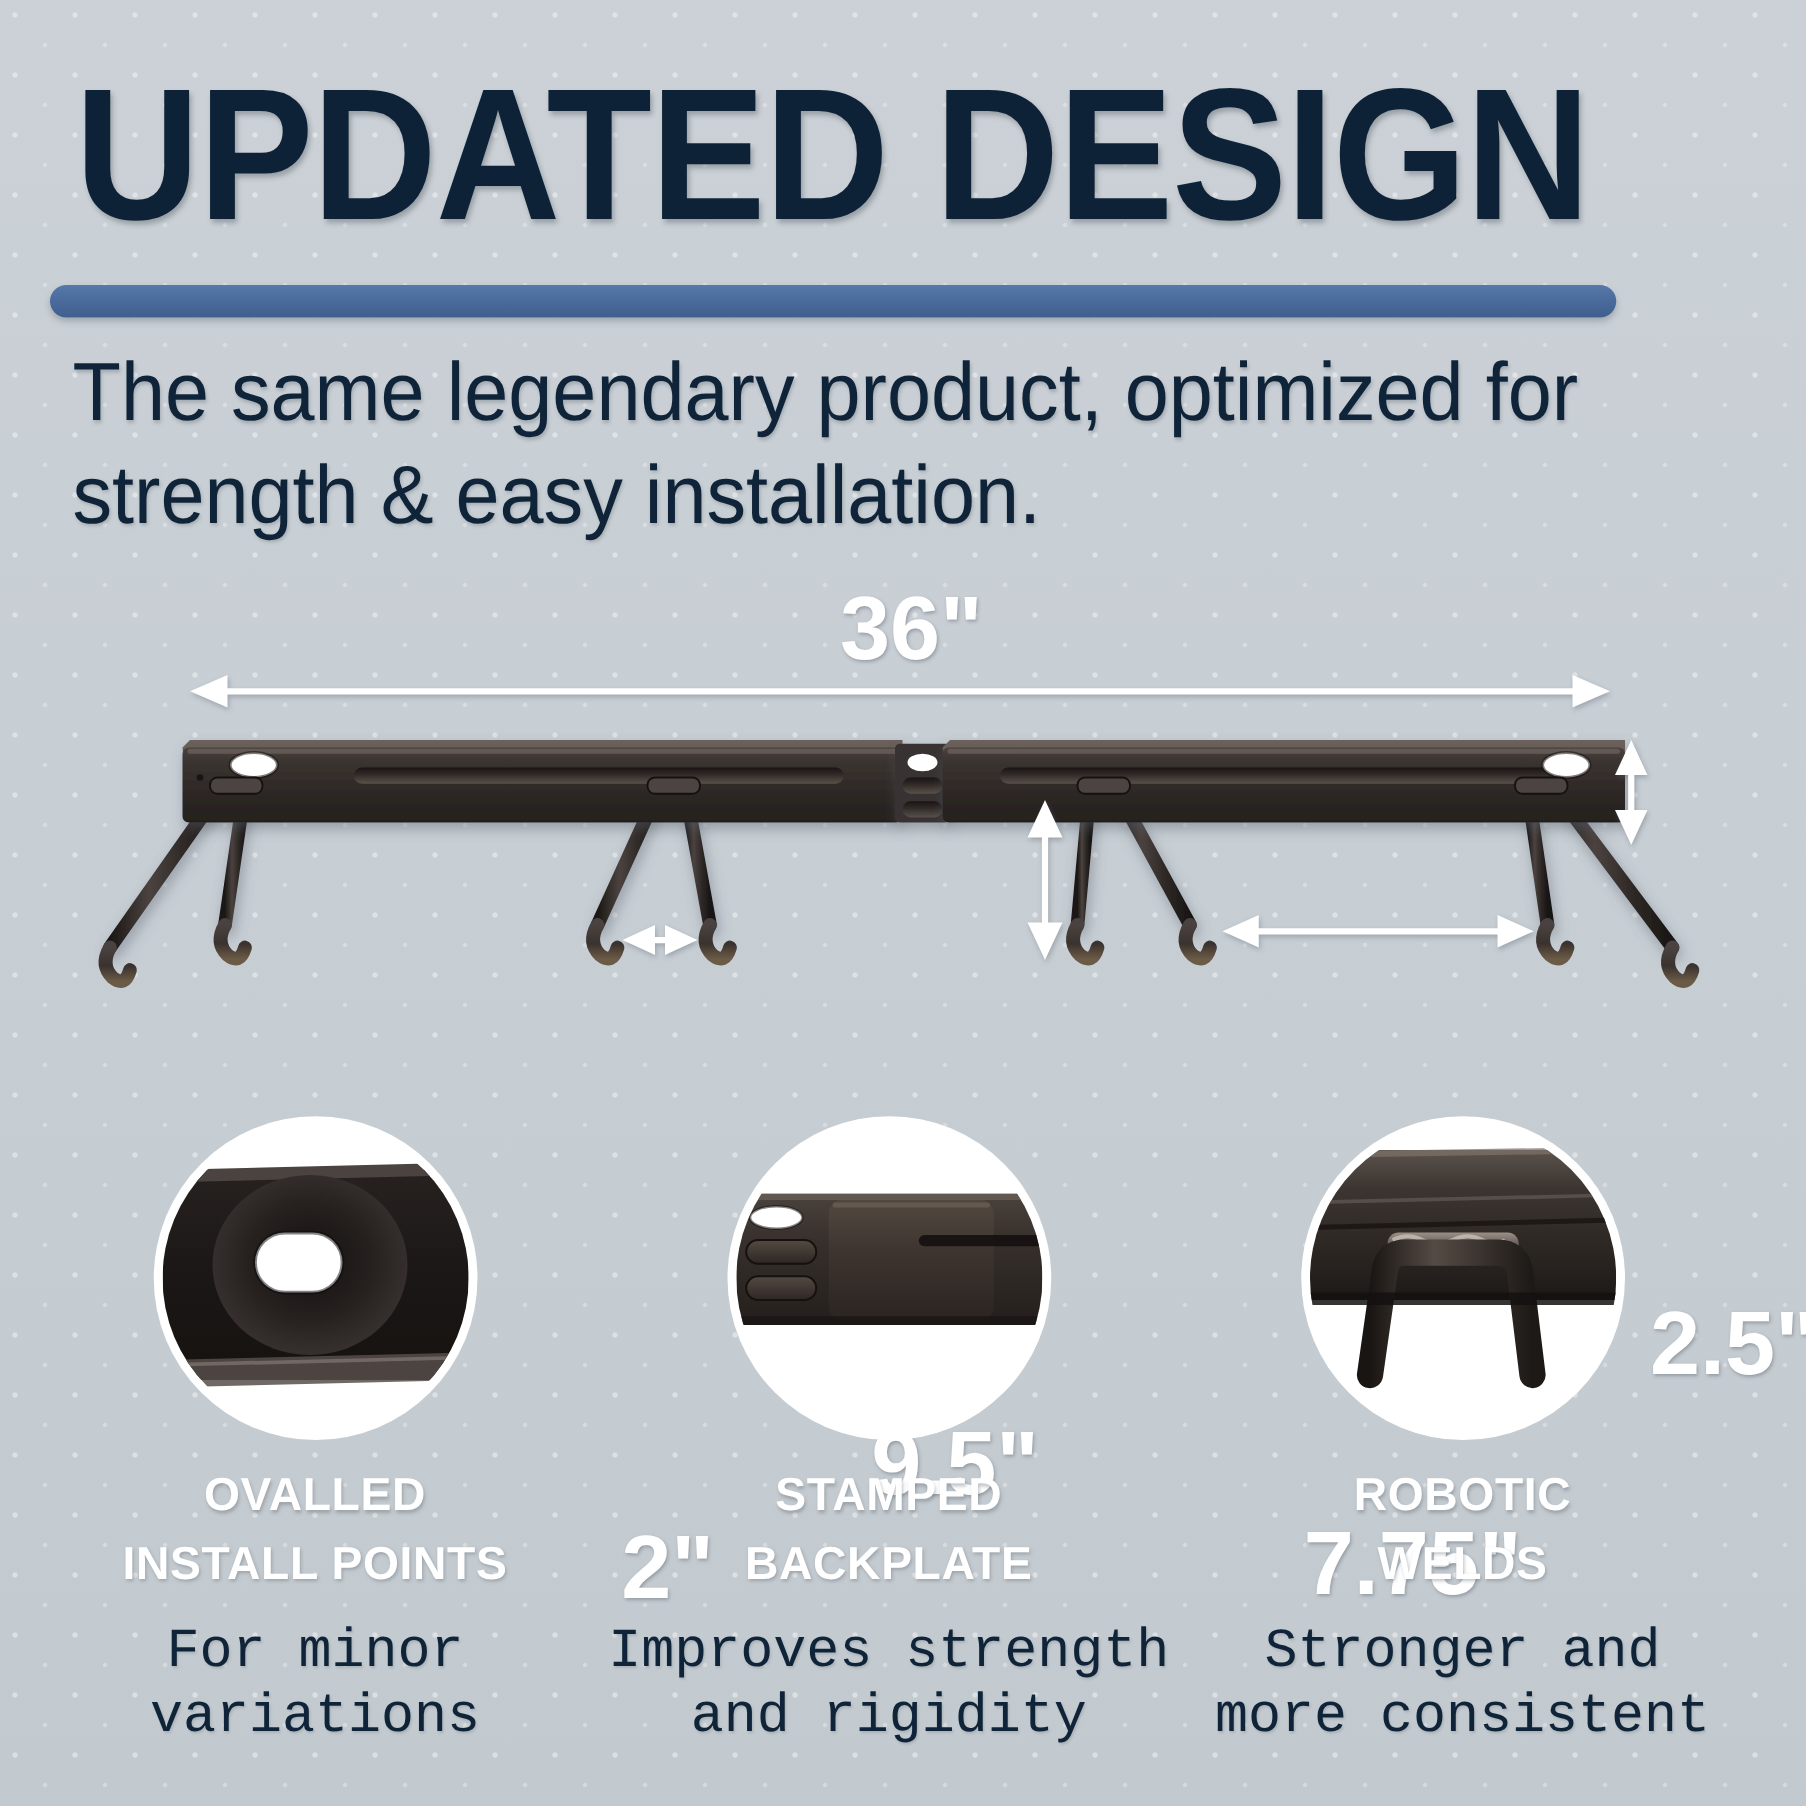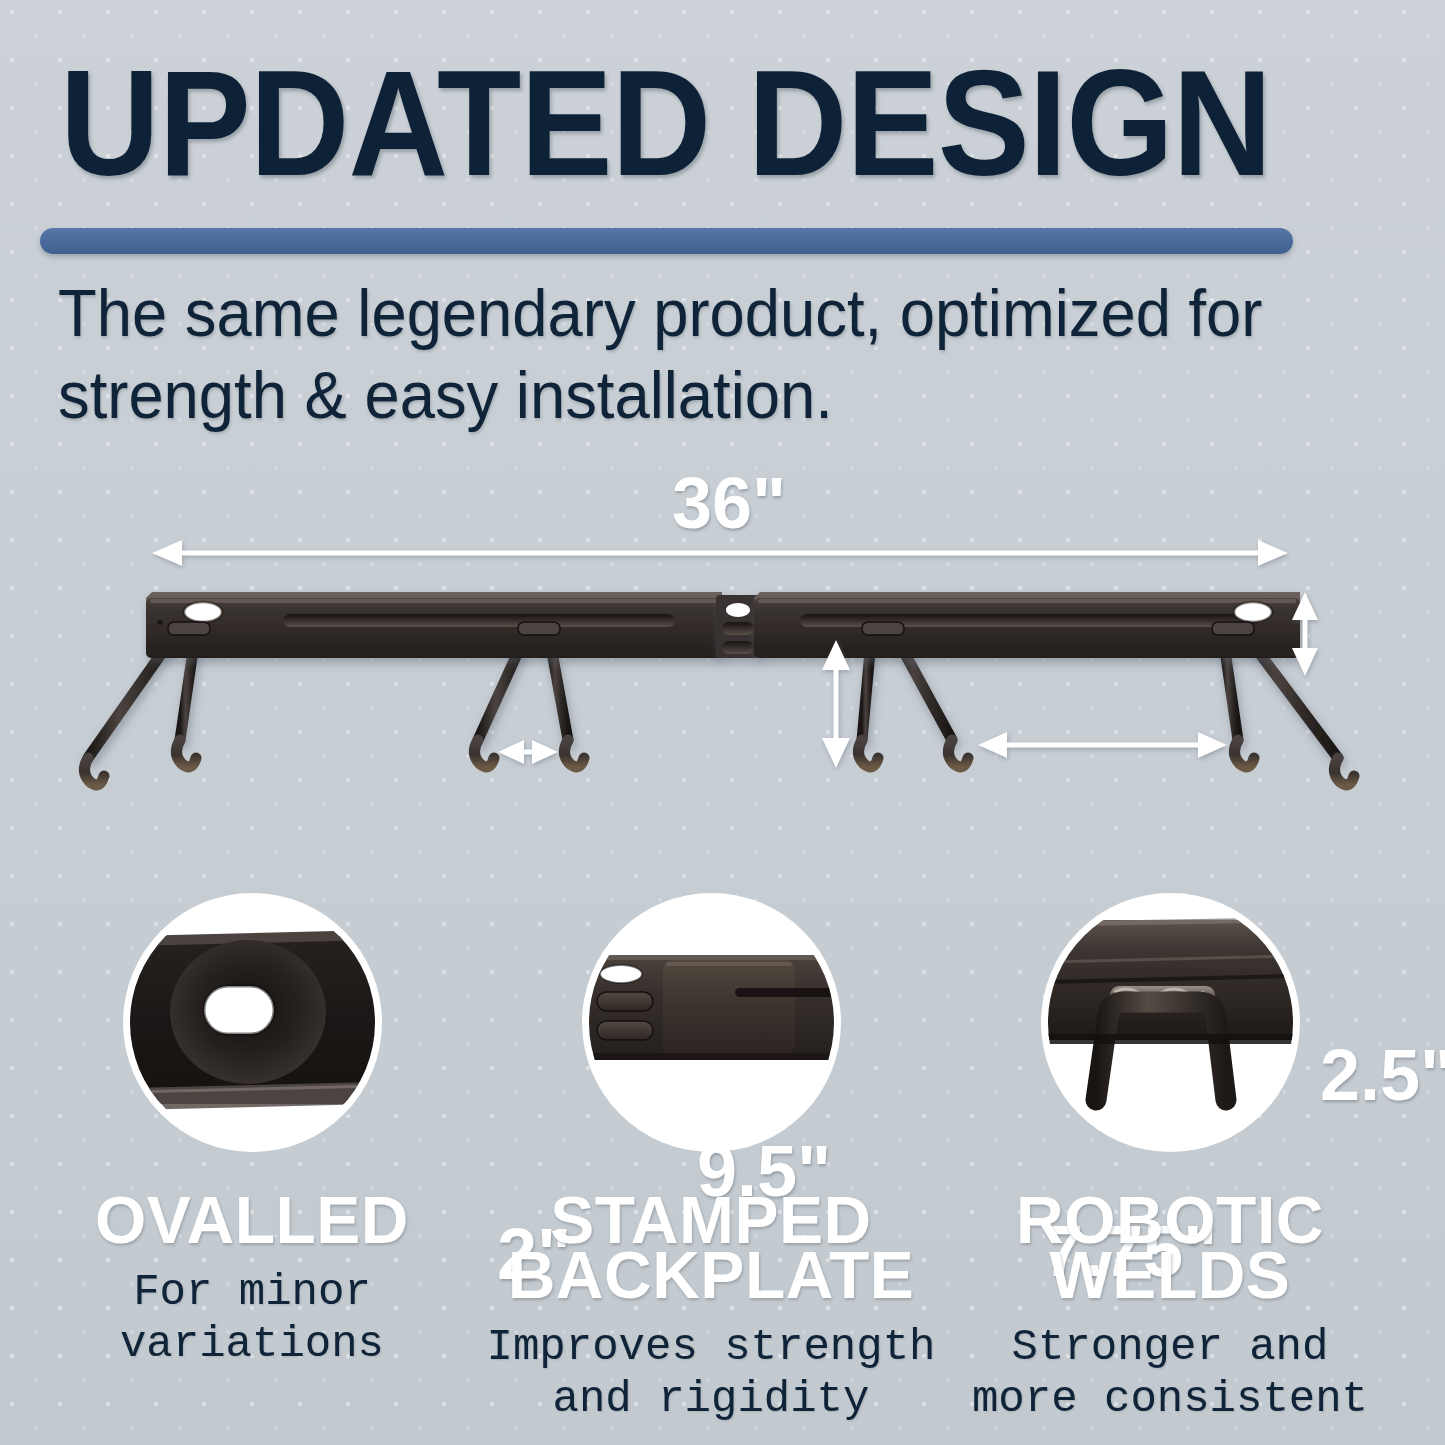--- a/index.html
+++ b/index.html
@@ -84,24 +84,24 @@
     width:245px; height:245px;
     margin:0 auto;
     border-radius:50%;
     overflow:hidden;
     background:#ffffff;
     box-shadow:0 0 0 7px #ffffff;
   }
   .circle-inner { position:absolute; inset:0; }
 
   .feature-title {
-    margin-top:48px;
+    margin-top:23px;
     font-family:"Liberation Sans Narrow","Liberation Sans",sans-serif;
     font-weight:bold;
-    font-size:66px;
+    font-size:37px;
     line-height:55px;
     color:#ffffff;
     letter-spacing:0.5px;
     text-shadow:1px 2px 3px rgba(95,103,112,0.40);
   }
   .feature-desc {
     margin-top:18px;
     font-family:Liberation Mono, monospace;
     font-weight:normal;
     font-size:44px;
@@ -268,20 +268,21 @@
         <path d="M 0,36 L 245,30 L 245,40 L 0,46 Z" fill="#4a4340"></path>
         <ellipse cx="118" cy="112" rx="78" ry="72" fill="url(#dimple)"></ellipse>
         <rect x="74" y="86" width="70" height="48" rx="24" fill="#ffffff"></rect>
         <rect x="74" y="86" width="70" height="48" rx="24" fill="none" stroke="#0c0a09" stroke-width="3" opacity="0.5"></rect>
         <path d="M 0,188 L 245,182 L 245,204 L 0,210 Z" fill="#564e4a" opacity="0.85"></path>
         <path d="M 0,192 L 245,186" stroke="#8a817b" stroke-width="3" opacity="0.6" fill="none"></path>
       </svg>
     </div>
     <div class="feature-title">
       <span>OVALLED</span><br>
+      <span>INSTALL POINTS</span>
     </div>
     <div class="feature-desc">
       <span>For minor variations</span><br>
     </div>
   </div>
 
   <div class="feature f3">
     <div class="circle-wrap">
       <svg class="circle-inner" viewBox="0 0 245 245">
         <defs>

